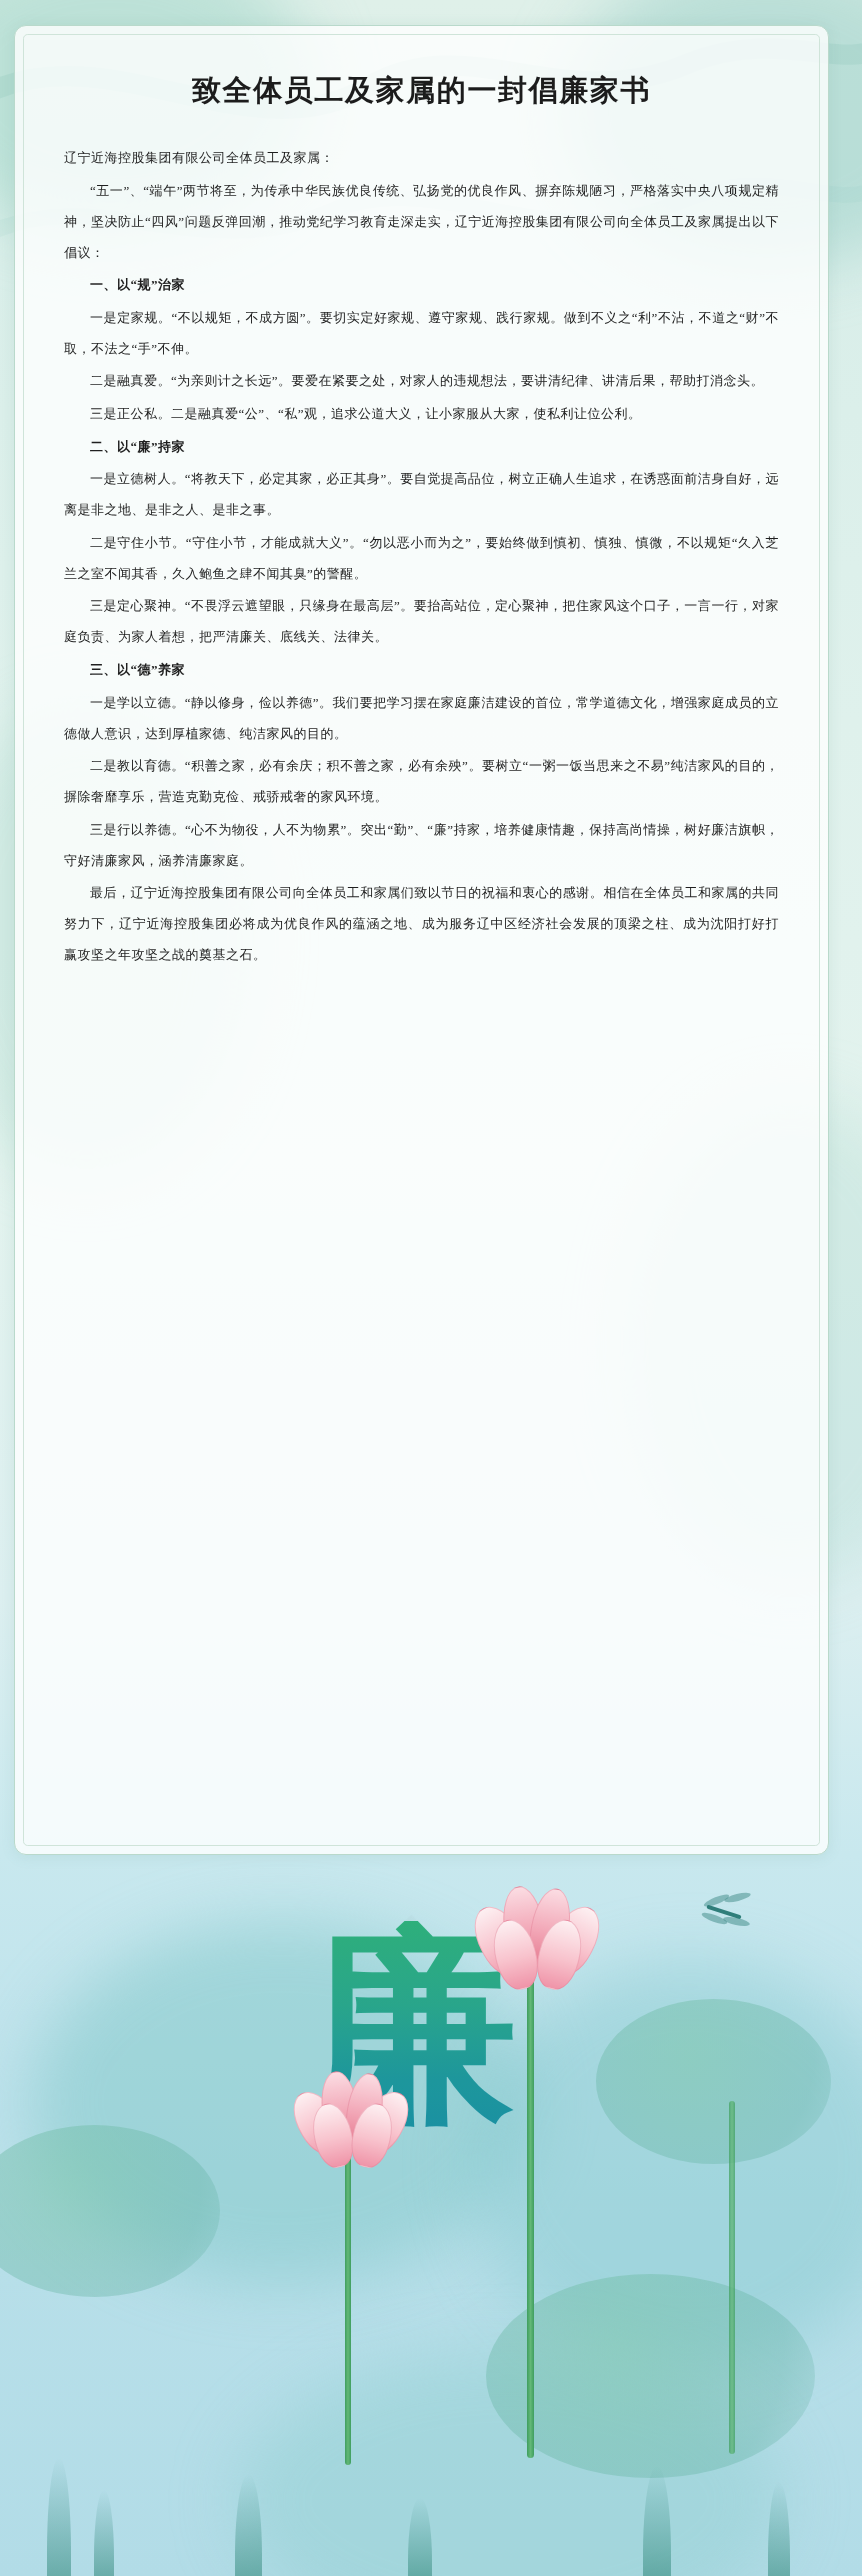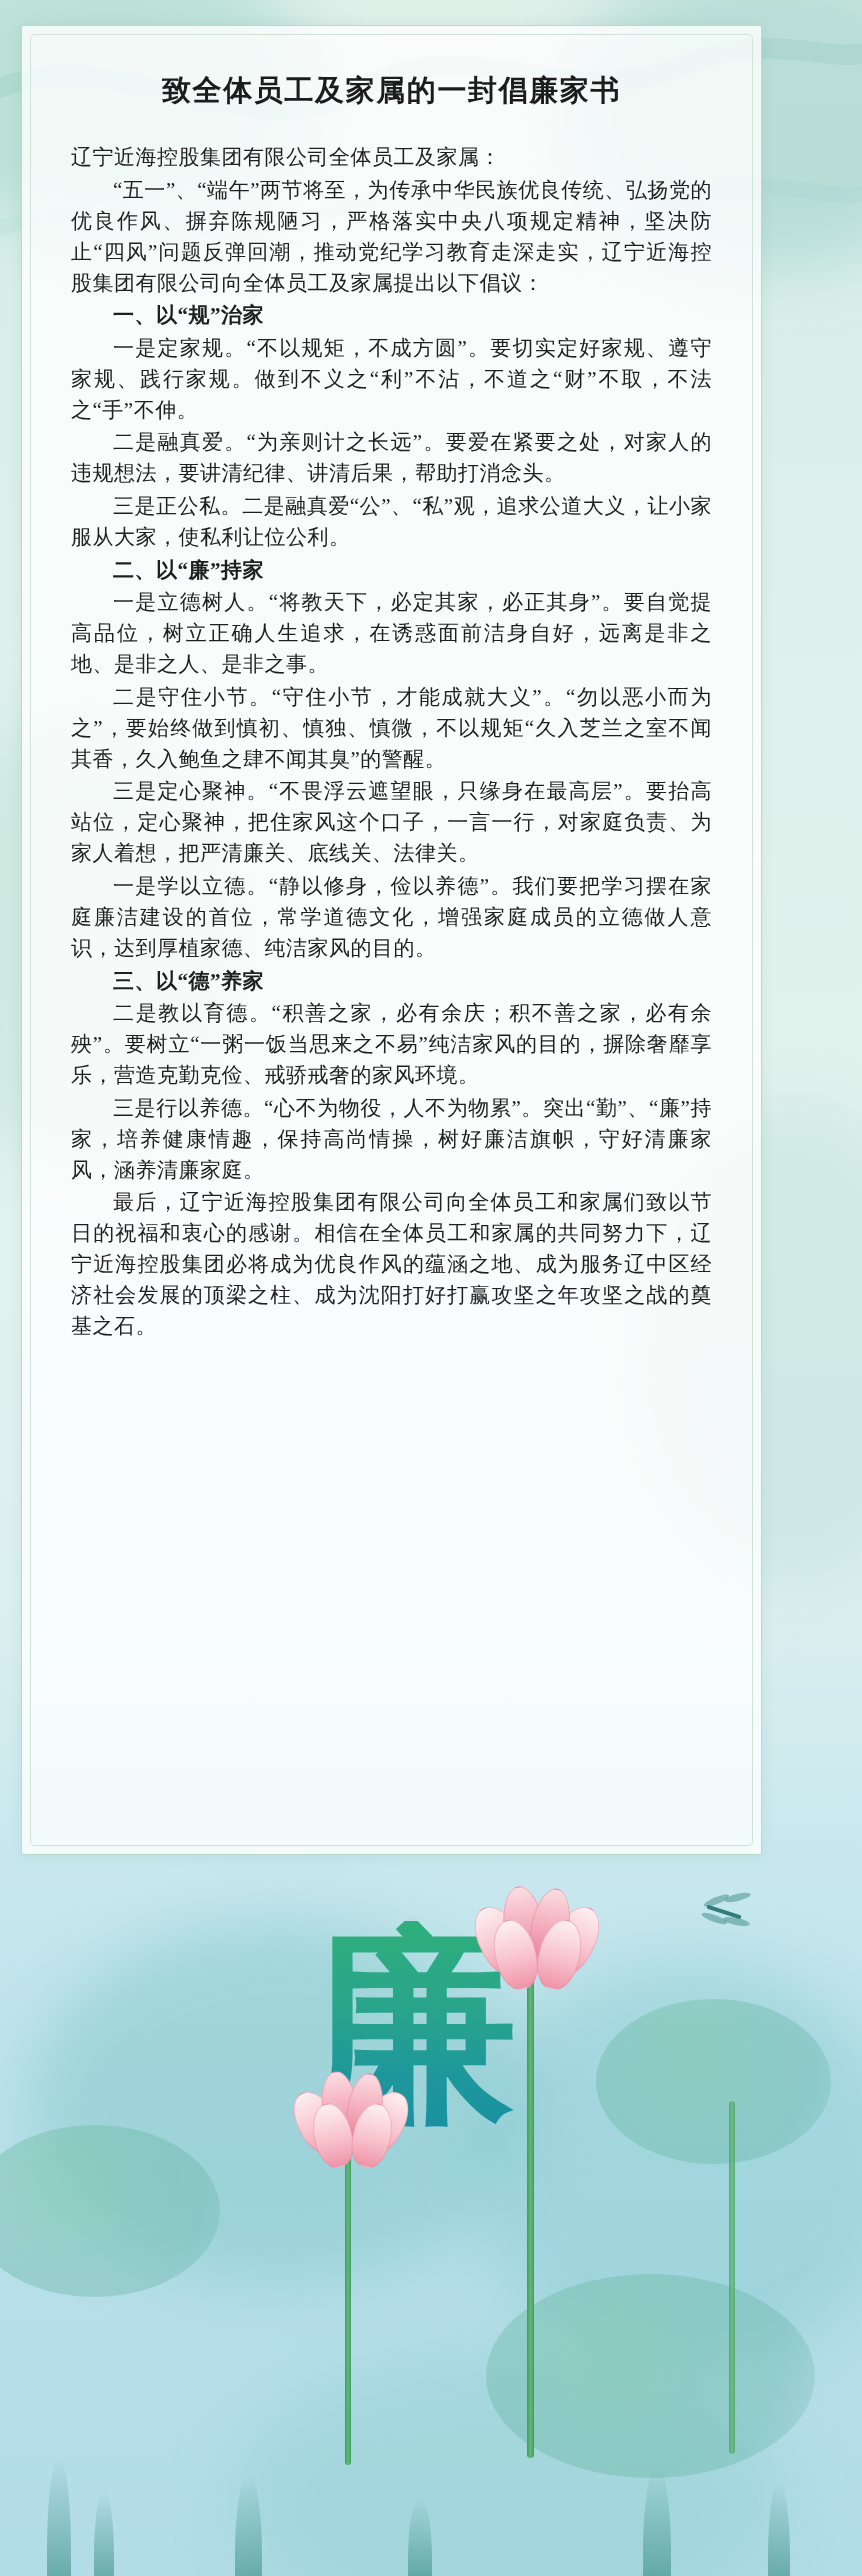--- a/index.html
+++ b/index.html
@@ -49,27 +49,27 @@
   
   .ink-stroke {
     position: absolute;
     pointer-events: none;
     opacity: .5;
   }
 
   
   .card {
     position: absolute;
-    left: 21px;
+    left: 14px;
     top: 25px;
-    width: 741px;
+    width: 815px;
     height: 1830px;
     background: rgba(255, 255, 255, 0.80);
     border: 1.6px solid #b9d9cb;
-    border-radius: 2px;
+    border-radius: 12px;
     box-sizing: border-box;
     box-shadow: 0 1.6px 14px rgba(90, 150, 130, 0.12);
   }
   .card-inner {
     position: absolute;
     left: 7.8px;
     top: 7.8px;
     right: 7.8px;
     bottom: 7.8px;
     border: 0.8px solid #cfe4d9;
@@ -88,21 +88,21 @@
     font-size: 29px;
     letter-spacing: 1.6px;
     color: #1c1c1c;
   }
 
   .doc-body {
     position: absolute;
     left: 49px;
     right: 49px;
     top: 116px;
-    font-size: 21px;
+    font-size: 13px;
     line-height: 31px;
     color: #1f1f1f;
     text-align: justify;
     text-justify: inter-ideograph;
   }
   .para {
     margin: 0 0 1.6px 0;
     text-indent: 2em;
     letter-spacing: 0.5px;
   }
@@ -213,22 +213,22 @@
         <div class="para flush">辽宁近海控股集团有限公司全体员工及家属：</div>
         <div class="para">“五一”、“端午”两节将至，为传承中华民族优良传统、弘扬党的优良作风、摒弃陈规陋习，严格落实中央八项规定精神，坚决防止“四风”问题反弹回潮，推动党纪学习教育走深走实，辽宁近海控股集团有限公司向全体员工及家属提出以下倡议：</div>
         <div class="para heading">一、以“规”治家</div>
         <div class="para">一是定家规。“不以规矩，不成方圆”。要切实定好家规、遵守家规、践行家规。做到不义之“利”不沾，不道之“财”不取，不法之“手”不伸。</div>
         <div class="para">二是融真爱。“为亲则计之长远”。要爱在紧要之处，对家人的违规想法，要讲清纪律、讲清后果，帮助打消念头。</div>
         <div class="para">三是正公私。二是融真爱“公”、“私”观，追求公道大义，让小家服从大家，使私利让位公利。</div>
         <div class="para heading">二、以“廉”持家</div>
         <div class="para">一是立德树人。“将教天下，必定其家，必正其身”。要自觉提高品位，树立正确人生追求，在诱惑面前洁身自好，远离是非之地、是非之人、是非之事。</div>
         <div class="para">二是守住小节。“守住小节，才能成就大义”。“勿以恶小而为之”，要始终做到慎初、慎独、慎微，不以规矩“久入芝兰之室不闻其香，久入鲍鱼之肆不闻其臭”的警醒。</div>
         <div class="para">三是定心聚神。“不畏浮云遮望眼，只缘身在最高层”。要抬高站位，定心聚神，把住家风这个口子，一言一行，对家庭负责、为家人着想，把严清廉关、底线关、法律关。</div>
+        <div class="para heading">三、以“德”养家</div>
         <div class="para">一是学以立德。“静以修身，俭以养德”。我们要把学习摆在家庭廉洁建设的首位，常学道德文化，增强家庭成员的立德做人意识，达到厚植家德、纯洁家风的目的。</div>
-        <div class="para heading">三、以“德”养家</div>
         <div class="para">二是教以育德。“积善之家，必有余庆；积不善之家，必有余殃”。要树立“一粥一饭当思来之不易”纯洁家风的目的，摒除奢靡享乐，营造克勤克俭、戒骄戒奢的家风环境。</div>
         <div class="para">三是行以养德。“心不为物役，人不为物累”。突出“勤”、“廉”持家，培养健康情趣，保持高尚情操，树好廉洁旗帜，守好清廉家风，涵养清廉家庭。</div>
         <div class="para">最后，辽宁近海控股集团有限公司向全体员工和家属们致以节日的祝福和衷心的感谢。相信在全体员工和家属的共同努力下，辽宁近海控股集团必将成为优良作风的蕴涵之地、成为服务辽中区经济社会发展的顶梁之柱、成为沈阳打好打赢攻坚之年攻坚之战的奠基之石。</div>
       </div>
   </div>
 
   <div class="illustration">
 
     <div class="leafpad" style="left:596px;top:133px;width:235px;height:165px;"></div>
     <div class="leafpad" style="left:-31px;top:259px;width:251px;height:172px;"></div>

